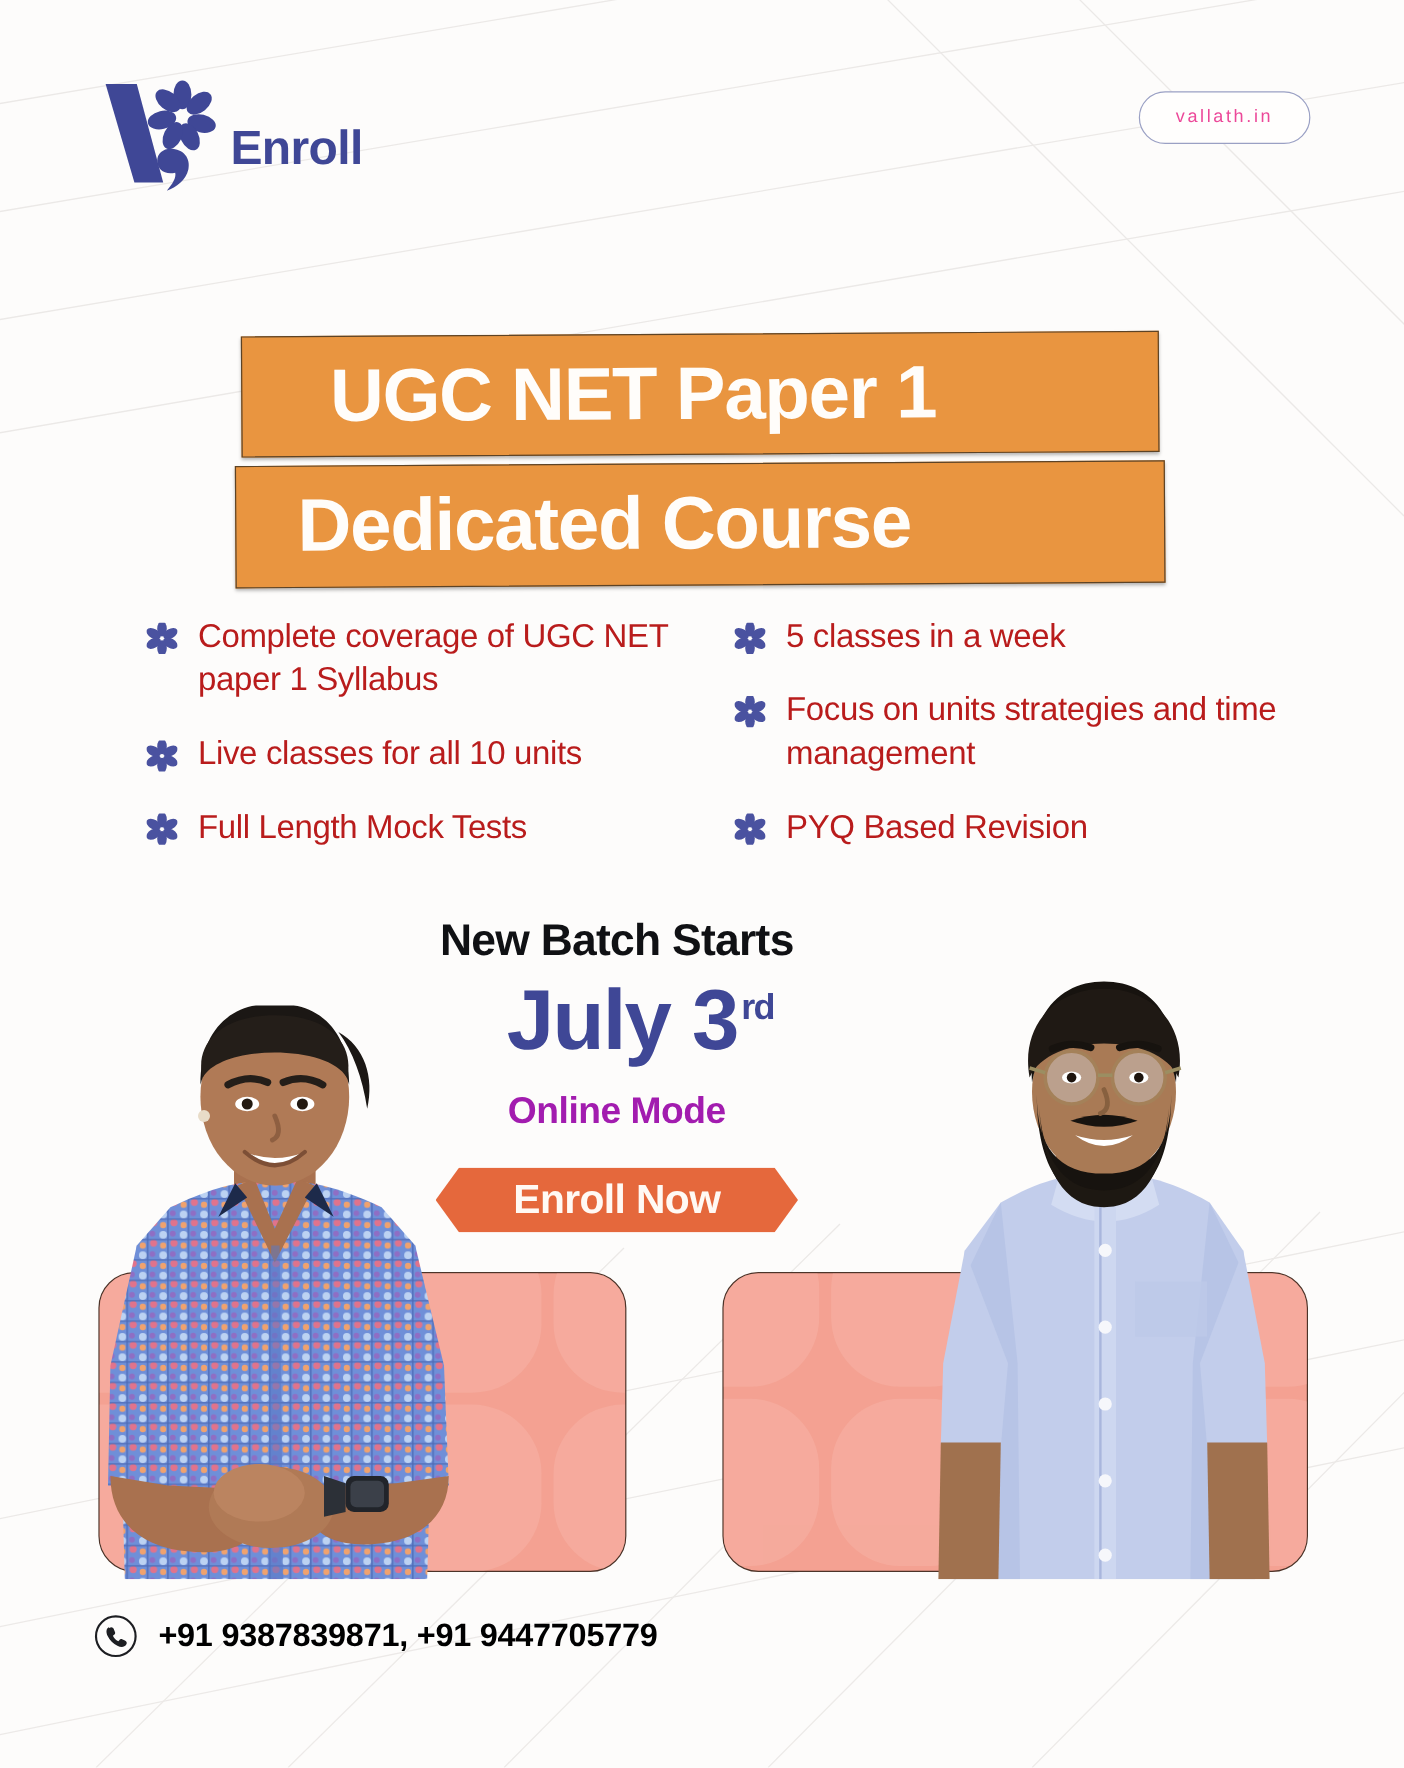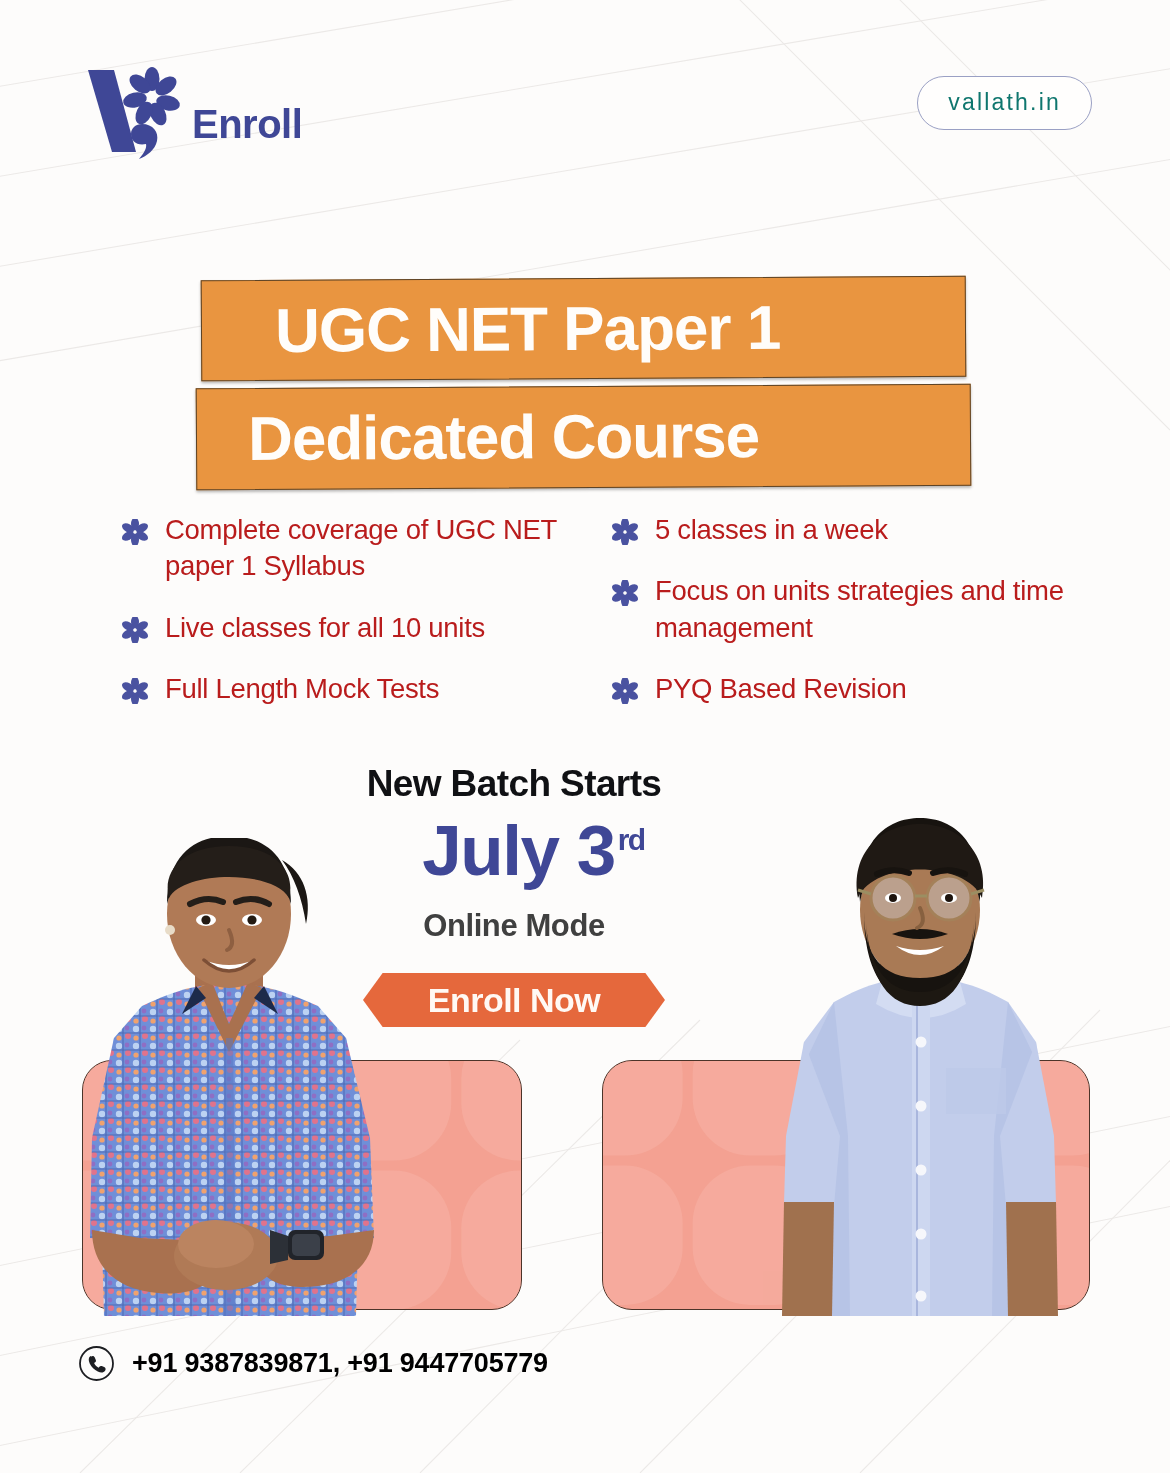--- a/index.html
+++ b/index.html
@@ -22,21 +22,21 @@
   .logo-word {
     font-size:40px; font-weight:bold; color:#3f4796;
     letter-spacing:-0.5px; line-height:1; margin-left:2px; margin-top:26px;
   }
 
   .site-badge {
     position:absolute; right:78px; top:14px;
     border:1.6px solid #9aa0c4; border-radius:30px;
     padding:12px 30px 13px 30px;
     background:#fffefd;
-    font-size:23px; color:#0f766e; letter-spacing:2.2px;
+    font-size:15px; color:#ec4899; letter-spacing:2.2px;
     font-weight:500; white-space:nowrap;
   }
 
   
   .banner {
     position:absolute; z-index:6;
     background:#e99540;
     border:1.5px solid #5c4326;
     display:flex; align-items:center;
     box-shadow:0 2px 3px rgba(0,0,0,.28);
@@ -75,21 +75,21 @@
     font-size:37px; font-weight:bold; color:#101114;
     letter-spacing:-0.6px; line-height:1;
   }
   .cta-date {
     margin-top:13px; line-height:1;
     font-size:71px; font-weight:bold; color:#3f4796; letter-spacing:-1.5px;padding-left:39px;
   }
   .cta-date sup { font-size:30px; font-weight:bold; vertical-align:super; margin-left:3px; }
   .cta-mode {
     margin-top:24px; font-size:31px; font-weight:bold;
-    color:#404040; letter-spacing:-0.4px; line-height:1;
+    color:#a21caf; letter-spacing:-0.4px; line-height:1;
   }
   .enroll-wrap { margin-top:32px; display:flex; justify-content:center; }
   .enroll-btn {
     width:302px; height:54px; background:#e5683c;
     display:flex; align-items:center; justify-content:center;
     clip-path:polygon(0% 50%, 6.5% 0%, 93.5% 0%, 100% 50%, 93.5% 100%, 6.5% 100%);
     border:0; cursor:pointer;
   }
   .enroll-btn span {
     color:#fff9f4; font-size:34px; font-weight:bold; letter-spacing:-0.5px; line-height:1;

